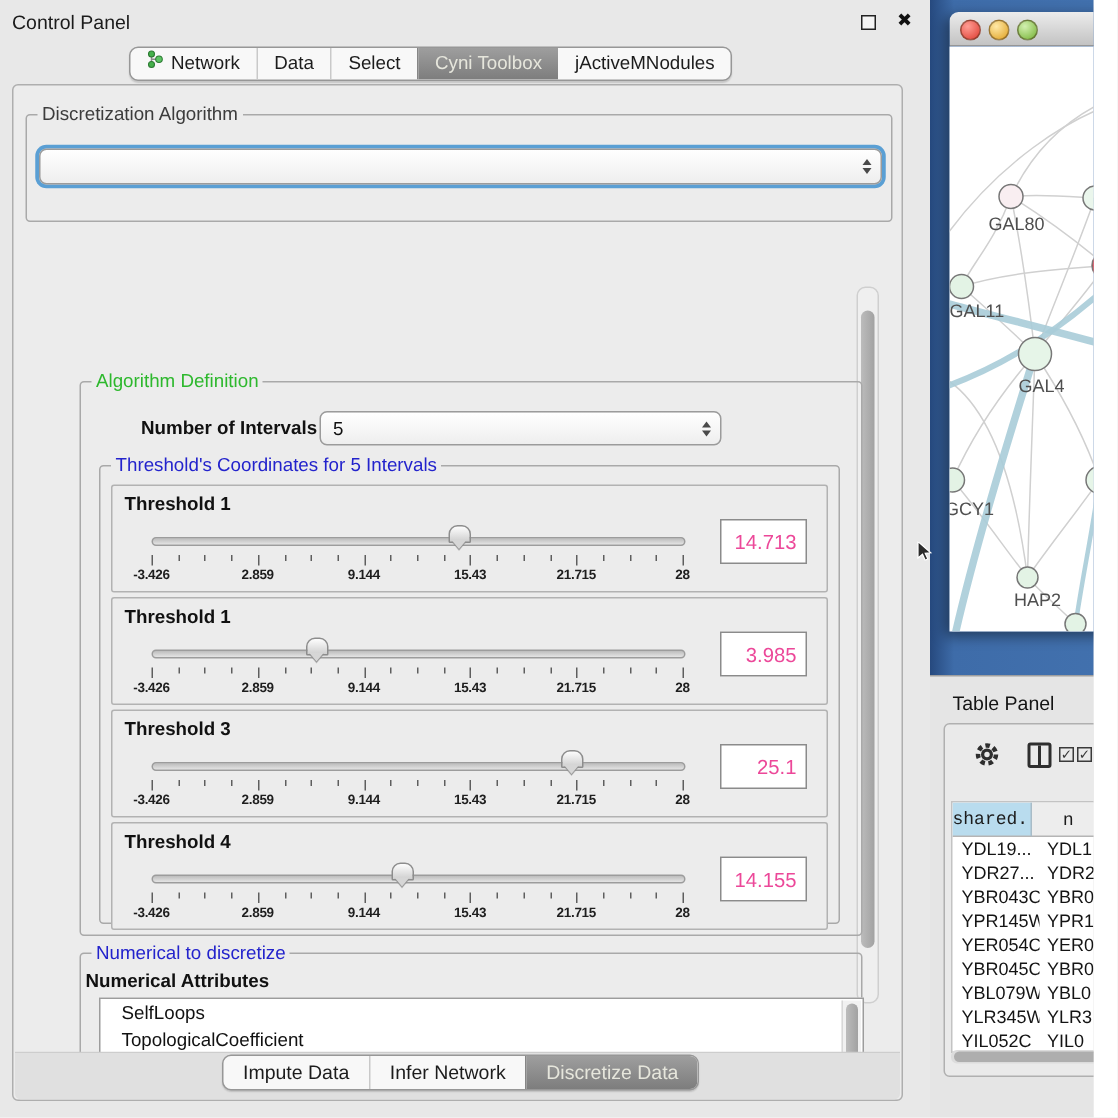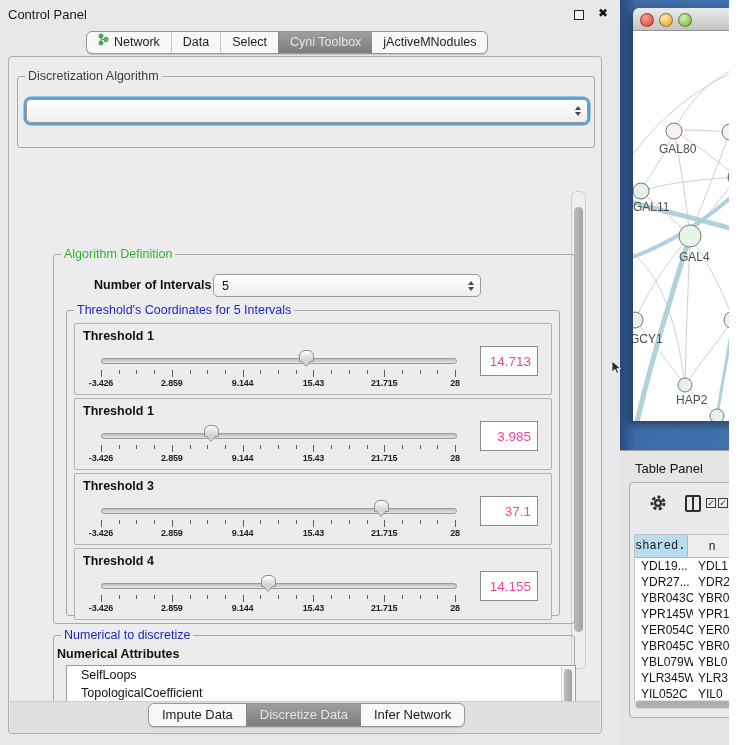--- a/index.html
+++ b/index.html
@@ -266,21 +266,21 @@
                   <div class="tick" style="left: 326.9px;"></div>
                   <div class="tick" style="left: 344.6px;"></div>
                   <div class="tick" style="left: 362.3px;"></div>
                   <div class="tick major" style="left: 380px;"></div>
                   <div class="ticklabel" style="left: 26px;">-3.426</div>
                   <div class="ticklabel" style="left: 96.8px;">2.859</div>
                   <div class="ticklabel" style="left: 167.6px;">9.144</div>
                   <div class="ticklabel" style="left: 238.4px;">15.43</div>
                   <div class="ticklabel" style="left: 309.2px;">21.715</div>
                   <div class="ticklabel" style="left: 380px;">28</div>
-                  <div class="vbox">37.1</div>
+                  <div class="vbox">25.1</div>
                 </div>
                 <div class="tbox" style="top: 237px;">
                   <div class="bold-label" style="left: 8px; top: 5px;">Threshold 4</div>
                   <div class="track"></div>
                   <div class="thumb" style="left: 185.878px;"></div>
                   <div class="tick major" style="left: 26px;"></div>
                   <div class="tick" style="left: 43.7px;"></div>
                   <div class="tick" style="left: 61.4px;"></div>
                   <div class="tick" style="left: 79.1px;"></div>
                   <div class="tick major" style="left: 96.8px;"></div>
@@ -326,25 +326,25 @@
         </div>
       </div>
 
       <div class="panel-footer"></div>
     </div>
 
     <div class="tabs bottom-tabs">
         <div class="tab">
           <span>Impute Data</span>
         </div>
+        <div class="tab">
+          <span>Infer Network</span>
+        </div>
         <div class="tab sel">
           <span>Discretize Data</span>
-        </div>
-        <div class="tab">
-          <span>Infer Network</span>
         </div>
       </div>
   </div>
 
   <div class="desktop">
     <div class="netwin">
       <div class="netwin-title">
         <span class="light red"></span>
         <span class="light yellow"></span>
         <span class="light green"></span>

